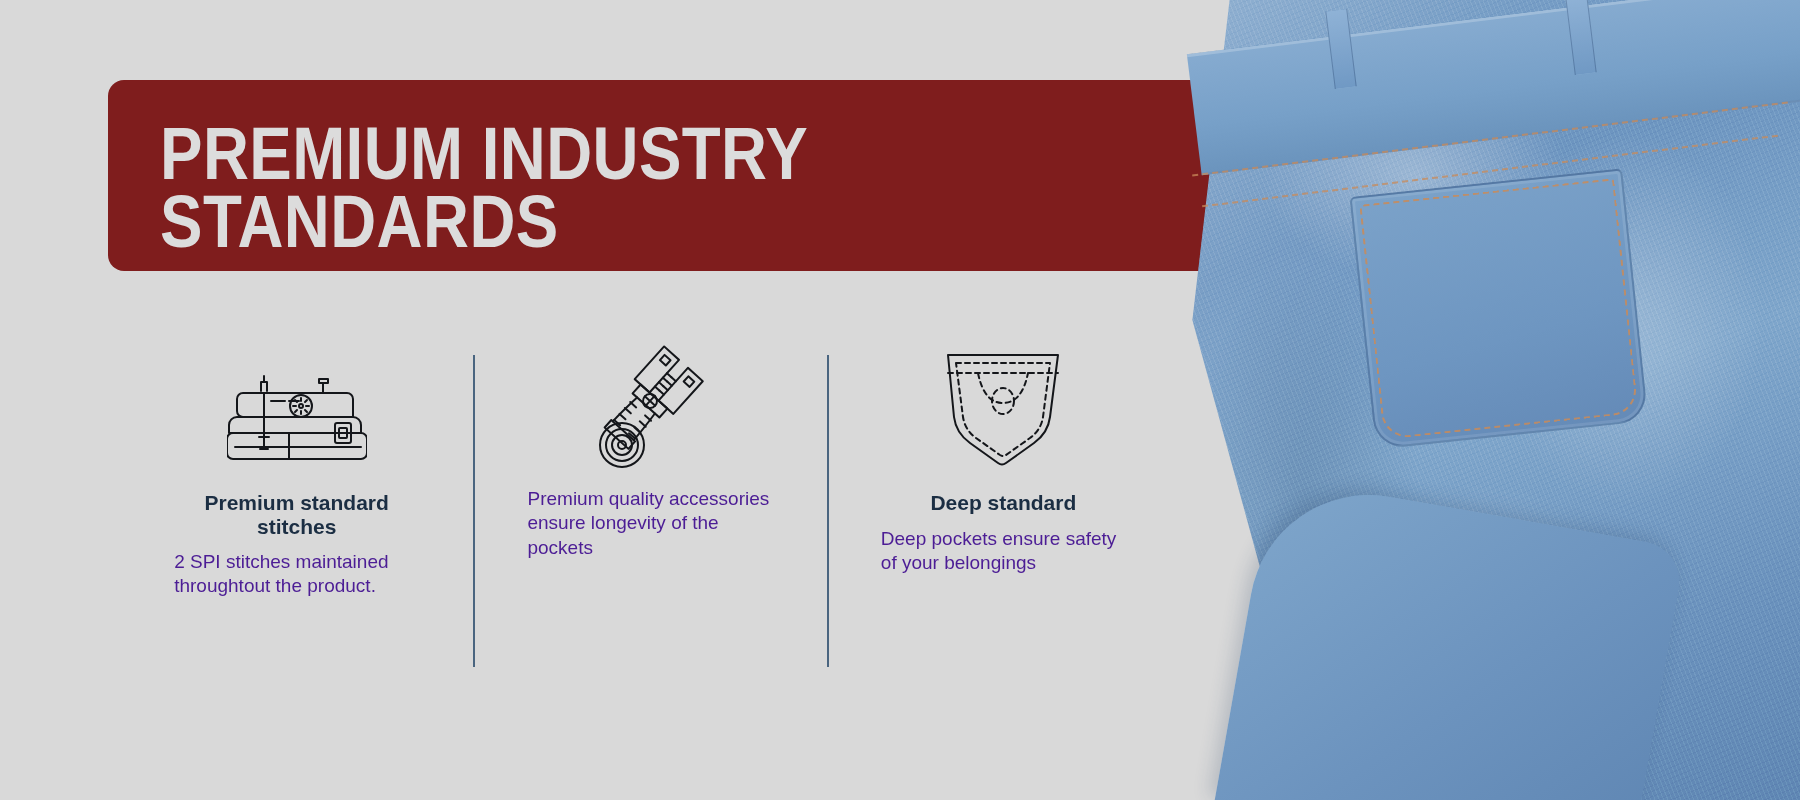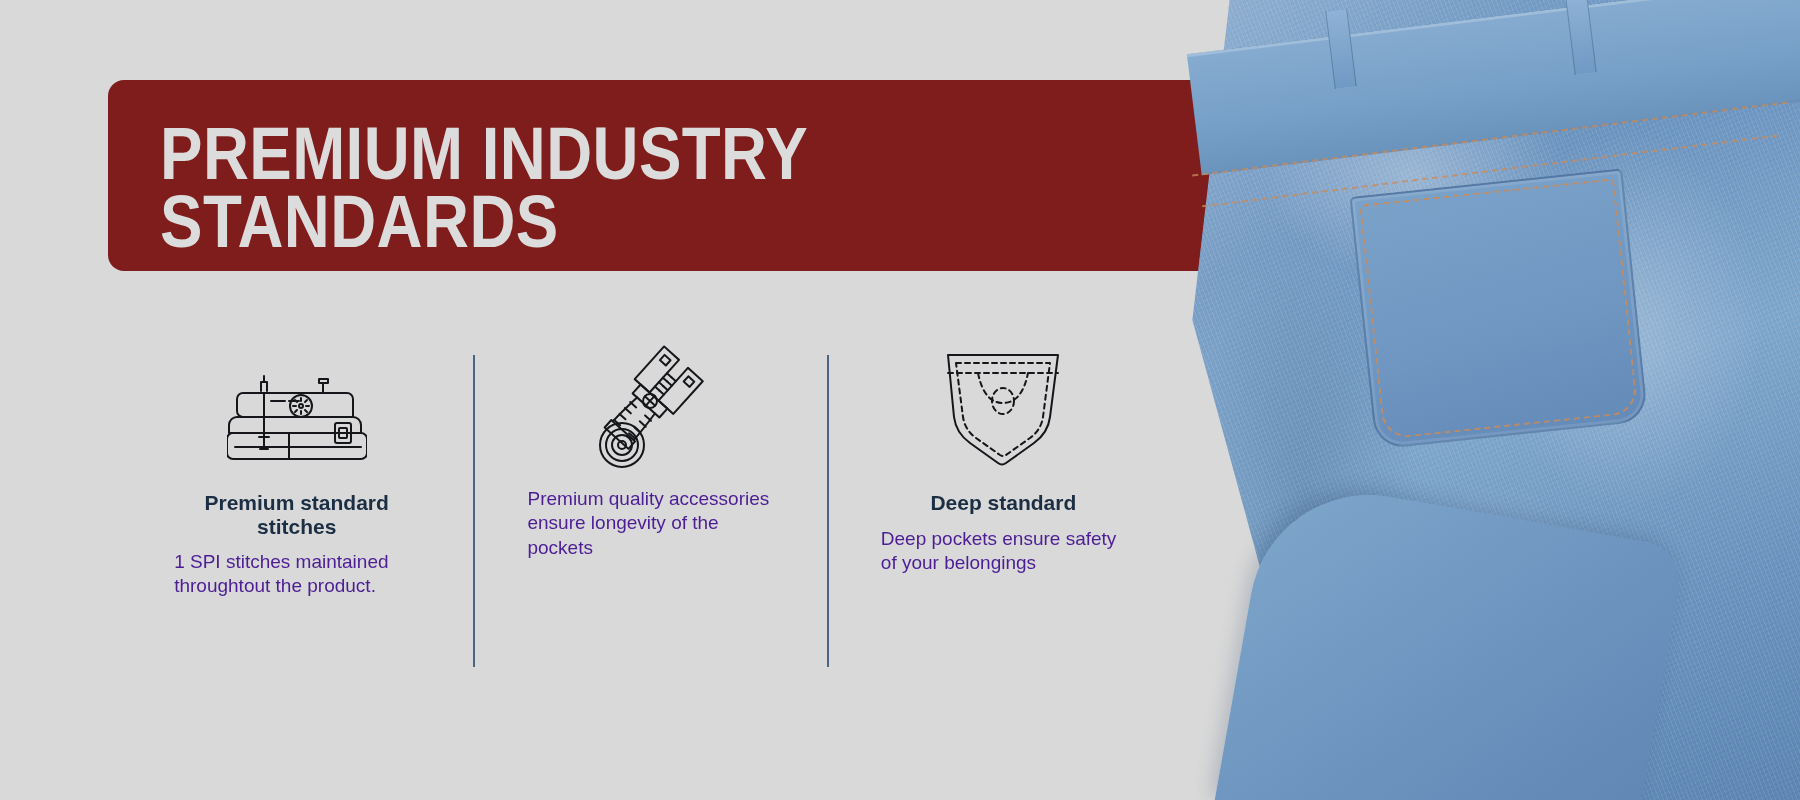--- a/index.html
+++ b/index.html
@@ -235,21 +235,21 @@
           <path d="M37 86 v12"></path>
           <path d="M33 98 h8"></path>
           <path d="M96 42 v-10"></path>
           <path d="M92 32 h9 v-4 h-9 z"></path>
           <path d="M44 50 h14 M62 50 h10"></path>
           <rect x="108" y="72" width="16" height="20" rx="2"></rect>
           <rect x="112" y="77" width="8" height="10" rx="1"></rect>
         </svg>
       </div>
       <div class="feature-title">Premium standard stitches</div>
-      <div class="feature-desc">1 SPI stitches maintained throughtout the product.</div>
+      <div class="feature-desc">2 SPI stitches maintained throughtout the product.</div>
     </div>
 
     <div class="feature-col">
       <div class="feature-icon">
         <svg width="140" height="130" viewBox="0 0 140 130" fill="none" stroke="#14161a" stroke-width="2" stroke-linecap="round" stroke-linejoin="round">
           <g transform="rotate(42 70 56)">
             <path d="M44 6 h20 v44 h-20 z"></path>
             <path d="M76 6 h20 v44 h-20 z"></path>
             <path d="M50 12 h8 v7 h-8 z"></path>
             <path d="M82 12 h8 v7 h-8 z"></path>

